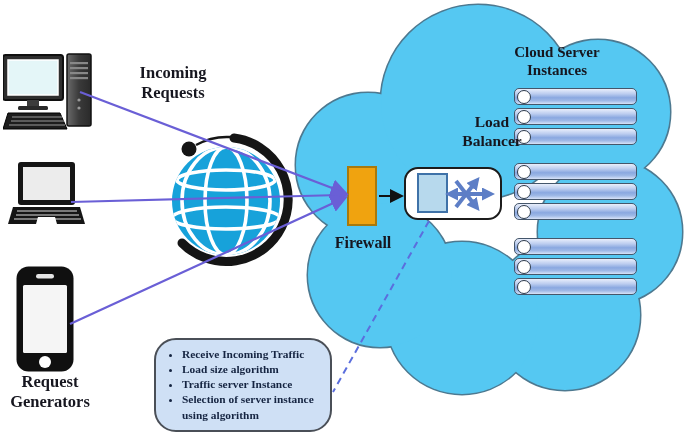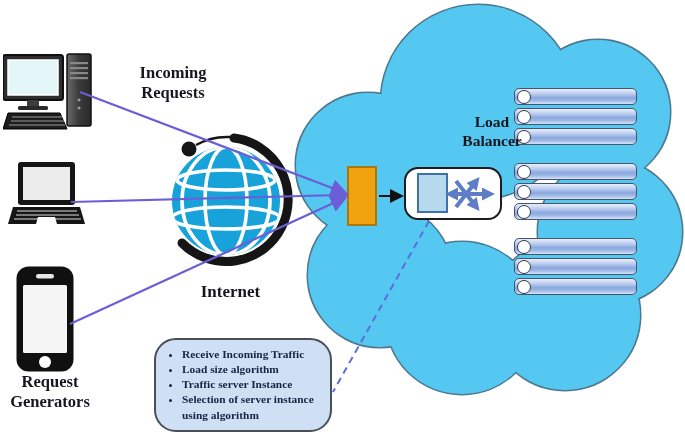--- a/index.html
+++ b/index.html
@@ -188,23 +188,24 @@
     <g style="stroke:var(--arrow-purple);" stroke-width="2.2" fill="none">
       <line x1="80" y1="92" x2="340" y2="191" marker-end="url(#purpleHead)"></line>
       <line x1="71" y1="202" x2="340" y2="195" marker-end="url(#purpleHead)"></line>
       <line x1="70" y1="324" x2="340" y2="200" marker-end="url(#purpleHead)"></line>
     </g>
     <line x1="379" y1="196" x2="394" y2="196" stroke="#111" stroke-width="2" marker-end="url(#blackHead)"></line>
     <line x1="429" y1="221" x2="333" y2="392" style="stroke:var(--dashed-line);" stroke-width="2" stroke-dasharray="7 5"></line>
   </svg>
 
   <div class="lbl lbl-incoming">Incoming Requests</div>
-  <div class="lbl lbl-internet">Internet</div>
   <div class="lbl lbl-reqgen">Request Generators</div>
+  <div class="lbl lbl-firewall">Firewall</div>
   <div class="lbl lbl-lb">Load Balancer</div>
+  <div class="lbl lbl-csi">Cloud Server Instances</div>
 
   <div class="note-box">
     <ul>
         <li>Receive Incoming Traffic</li>
         <li>Load size algorithm</li>
         <li>Traffic server Instance</li>
         <li>Selection of server instance using algorithm</li>
       </ul>
   </div>
 

